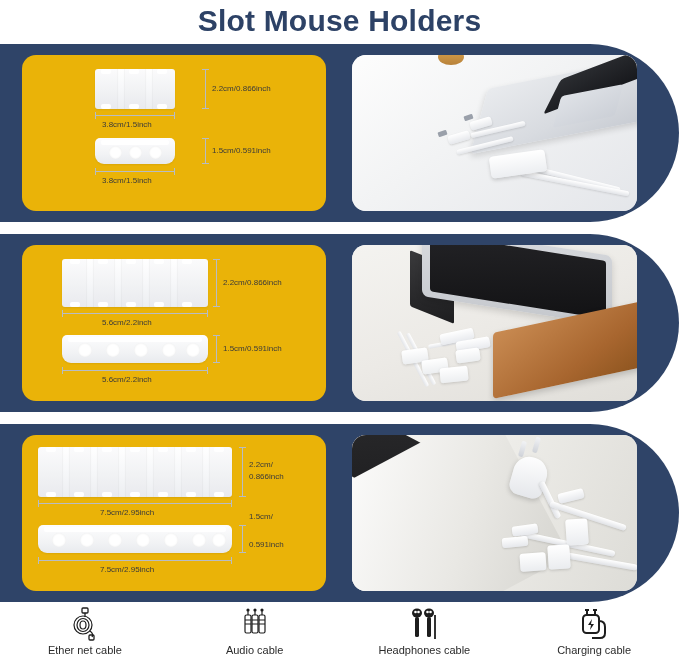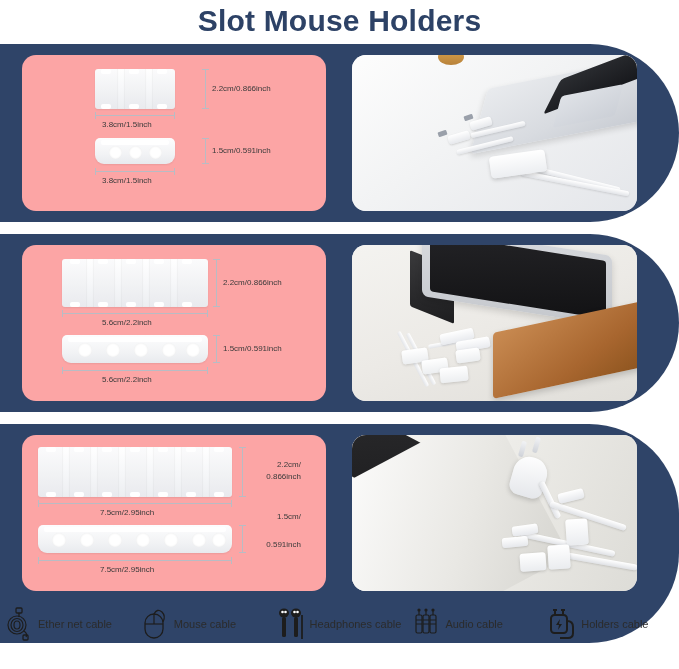--- a/index.html
+++ b/index.html
@@ -41,36 +41,35 @@
     height: 178px;
     border-radius: 0 90px 90px 0;
     margin-top: 2px;
   }
   .row-2 {
     height: 178px;
     border-radius: 0 90px 90px 0;
     margin-top: 12px;
   }
   .row-3 {
-    height: 219px;
+    height: 178px;
     border-radius: 0 90px 90px 0;
     margin-top: 12px;
   }
 
   
   .diagram-card {
     position: absolute;
     left: 22px;
     top: 11px;
     width: 304px;
     height: 156px;
-    background: #fca5a5;
+    background: #eab308;
     border-radius: 14px;
     overflow: hidden;
-    text-align: right;
   }
 
   
   .photo-card {
     position: absolute;
     left: 352px;
     top: 11px;
     width: 285px;
     height: 156px;
     background: #e8e9ec;
@@ -339,20 +338,21 @@
     left: 0;
     top: 604px;
     width: 679px;
     height: 65px;
     display: flex;
     align-items: flex-start;
   }
   .legend-item {
     flex: 1 1 0;
     display: flex;
+    flex-direction: column;
     align-items: center;
     justify-content: flex-start;
   }
   .legend-icon {
     height: 40px;
     display: flex;
     align-items: center;
     justify-content: center;
   }
   .legend-label {
@@ -579,49 +579,21 @@
         <ellipse cx="17" cy="18" rx="9" ry="9" fill="none" stroke="#1d1d1d" stroke-width="1.2"></ellipse>
         <ellipse cx="17" cy="18" rx="6" ry="6.5" fill="none" stroke="#1d1d1d" stroke-width="1.2"></ellipse>
         <ellipse cx="17" cy="18" rx="3" ry="4" fill="none" stroke="#1d1d1d" stroke-width="1.2"></ellipse>
         <path d="M24 24 q4 3 2 6" stroke="#1d1d1d" stroke-width="1.3" fill="none"></path>
         <rect x="23" y="28" width="5" height="5" rx="1" fill="none" stroke="#1d1d1d" stroke-width="1.3"></rect>
       </svg>
     </div>
     <div class="legend-label">Ether net cable</div>
   </div>
 
-  <div class="legend-item">
-    <div class="legend-icon">
-      <svg width="38" height="34" viewBox="0 0 38 34">
-        <rect x="9" y="7" width="18" height="24" rx="9" fill="none" stroke="#1d1d1d" stroke-width="1.3"></rect>
-        <path d="M9 17 h18" stroke="#1d1d1d" stroke-width="1.2"></path>
-        <path d="M18 7 v10" stroke="#1d1d1d" stroke-width="1.2"></path>
-        <path d="M18 7 q3 -6 8 -2 q4 4 1 10" stroke="#1d1d1d" stroke-width="1.3" fill="none"></path>
-      </svg>
-    </div>
-    <div class="legend-label">Mouse cable</div>
-  </div>
-
-
-  <div class="legend-item">
-    <div class="legend-icon">
-      <svg width="38" height="34" viewBox="0 0 38 34">
-        <ellipse cx="12" cy="6" rx="5" ry="4.5" fill="#1d1d1d"></ellipse>
-        <ellipse cx="24" cy="6" rx="5" ry="4.5" fill="#1d1d1d"></ellipse>
-        <circle cx="10.5" cy="5" r="1.3" fill="#ffffff"></circle>
-        <circle cx="13.5" cy="5" r="1.3" fill="#ffffff"></circle>
-        <circle cx="22.5" cy="5" r="1.3" fill="#ffffff"></circle>
-        <circle cx="25.5" cy="5" r="1.3" fill="#ffffff"></circle>
-        <rect x="10" y="10" width="4" height="20" rx="1.6" fill="#1d1d1d"></rect>
-        <rect x="22" y="10" width="4" height="20" rx="1.6" fill="#1d1d1d"></rect>
-        <path d="M30 8 v24" stroke="#1d1d1d" stroke-width="1.8" fill="none"></path>
-      </svg>
-    </div>
-    <div class="legend-label">Headphones cable</div>
-  </div>
+
 
   <div class="legend-item">
     <div class="legend-icon">
       <svg width="38" height="34" viewBox="0 0 38 34">
         <g stroke="#1d1d1d" stroke-width="1.2" fill="none">
           <rect x="9" y="8" width="6" height="18" rx="1.5"></rect>
           <rect x="16" y="8" width="6" height="18" rx="1.5"></rect>
           <rect x="23" y="8" width="6" height="18" rx="1.5"></rect>
           <path d="M12 3 v5 M19 3 v5 M26 3 v5"></path>
           <path d="M9 13 h6 M16 13 h6 M23 13 h6"></path>
@@ -633,23 +605,40 @@
           <circle cx="26" cy="3" r="1.6"></circle>
         </g>
       </svg>
     </div>
     <div class="legend-label">Audio cable</div>
   </div>
 
   <div class="legend-item">
     <div class="legend-icon">
       <svg width="38" height="34" viewBox="0 0 38 34">
+        <ellipse cx="12" cy="6" rx="5" ry="4.5" fill="#1d1d1d"></ellipse>
+        <ellipse cx="24" cy="6" rx="5" ry="4.5" fill="#1d1d1d"></ellipse>
+        <circle cx="10.5" cy="5" r="1.3" fill="#ffffff"></circle>
+        <circle cx="13.5" cy="5" r="1.3" fill="#ffffff"></circle>
+        <circle cx="22.5" cy="5" r="1.3" fill="#ffffff"></circle>
+        <circle cx="25.5" cy="5" r="1.3" fill="#ffffff"></circle>
+        <rect x="10" y="10" width="4" height="20" rx="1.6" fill="#1d1d1d"></rect>
+        <rect x="22" y="10" width="4" height="20" rx="1.6" fill="#1d1d1d"></rect>
+        <path d="M30 8 v24" stroke="#1d1d1d" stroke-width="1.8" fill="none"></path>
+      </svg>
+    </div>
+    <div class="legend-label">Headphones cable</div>
+  </div>
+
+  <div class="legend-item">
+    <div class="legend-icon">
+      <svg width="38" height="34" viewBox="0 0 38 34">
         <rect x="8" y="8" width="16" height="18" rx="3.5" fill="none" stroke="#1d1d1d" stroke-width="2"></rect>
         <path d="M12 8 V3 M20 8 V3" stroke="#1d1d1d" stroke-width="2" fill="none"></path>
         <path d="M10 3 h4 M18 3 h4" stroke="#1d1d1d" stroke-width="2" fill="none"></path>
         <path d="M17 12 l-4 6 h3 l-1 5 4 -6 h-3 z" fill="#1d1d1d"></path>
         <path d="M24 14 q6 0 6 6 v6 q0 5 -5 5 h-8" stroke="#1d1d1d" stroke-width="2" fill="none"></path>
       </svg>
     </div>
-    <div class="legend-label">Holders cable</div>
+    <div class="legend-label">Charging cable</div>
   </div>
 
 </div>
 
 </body></html>

